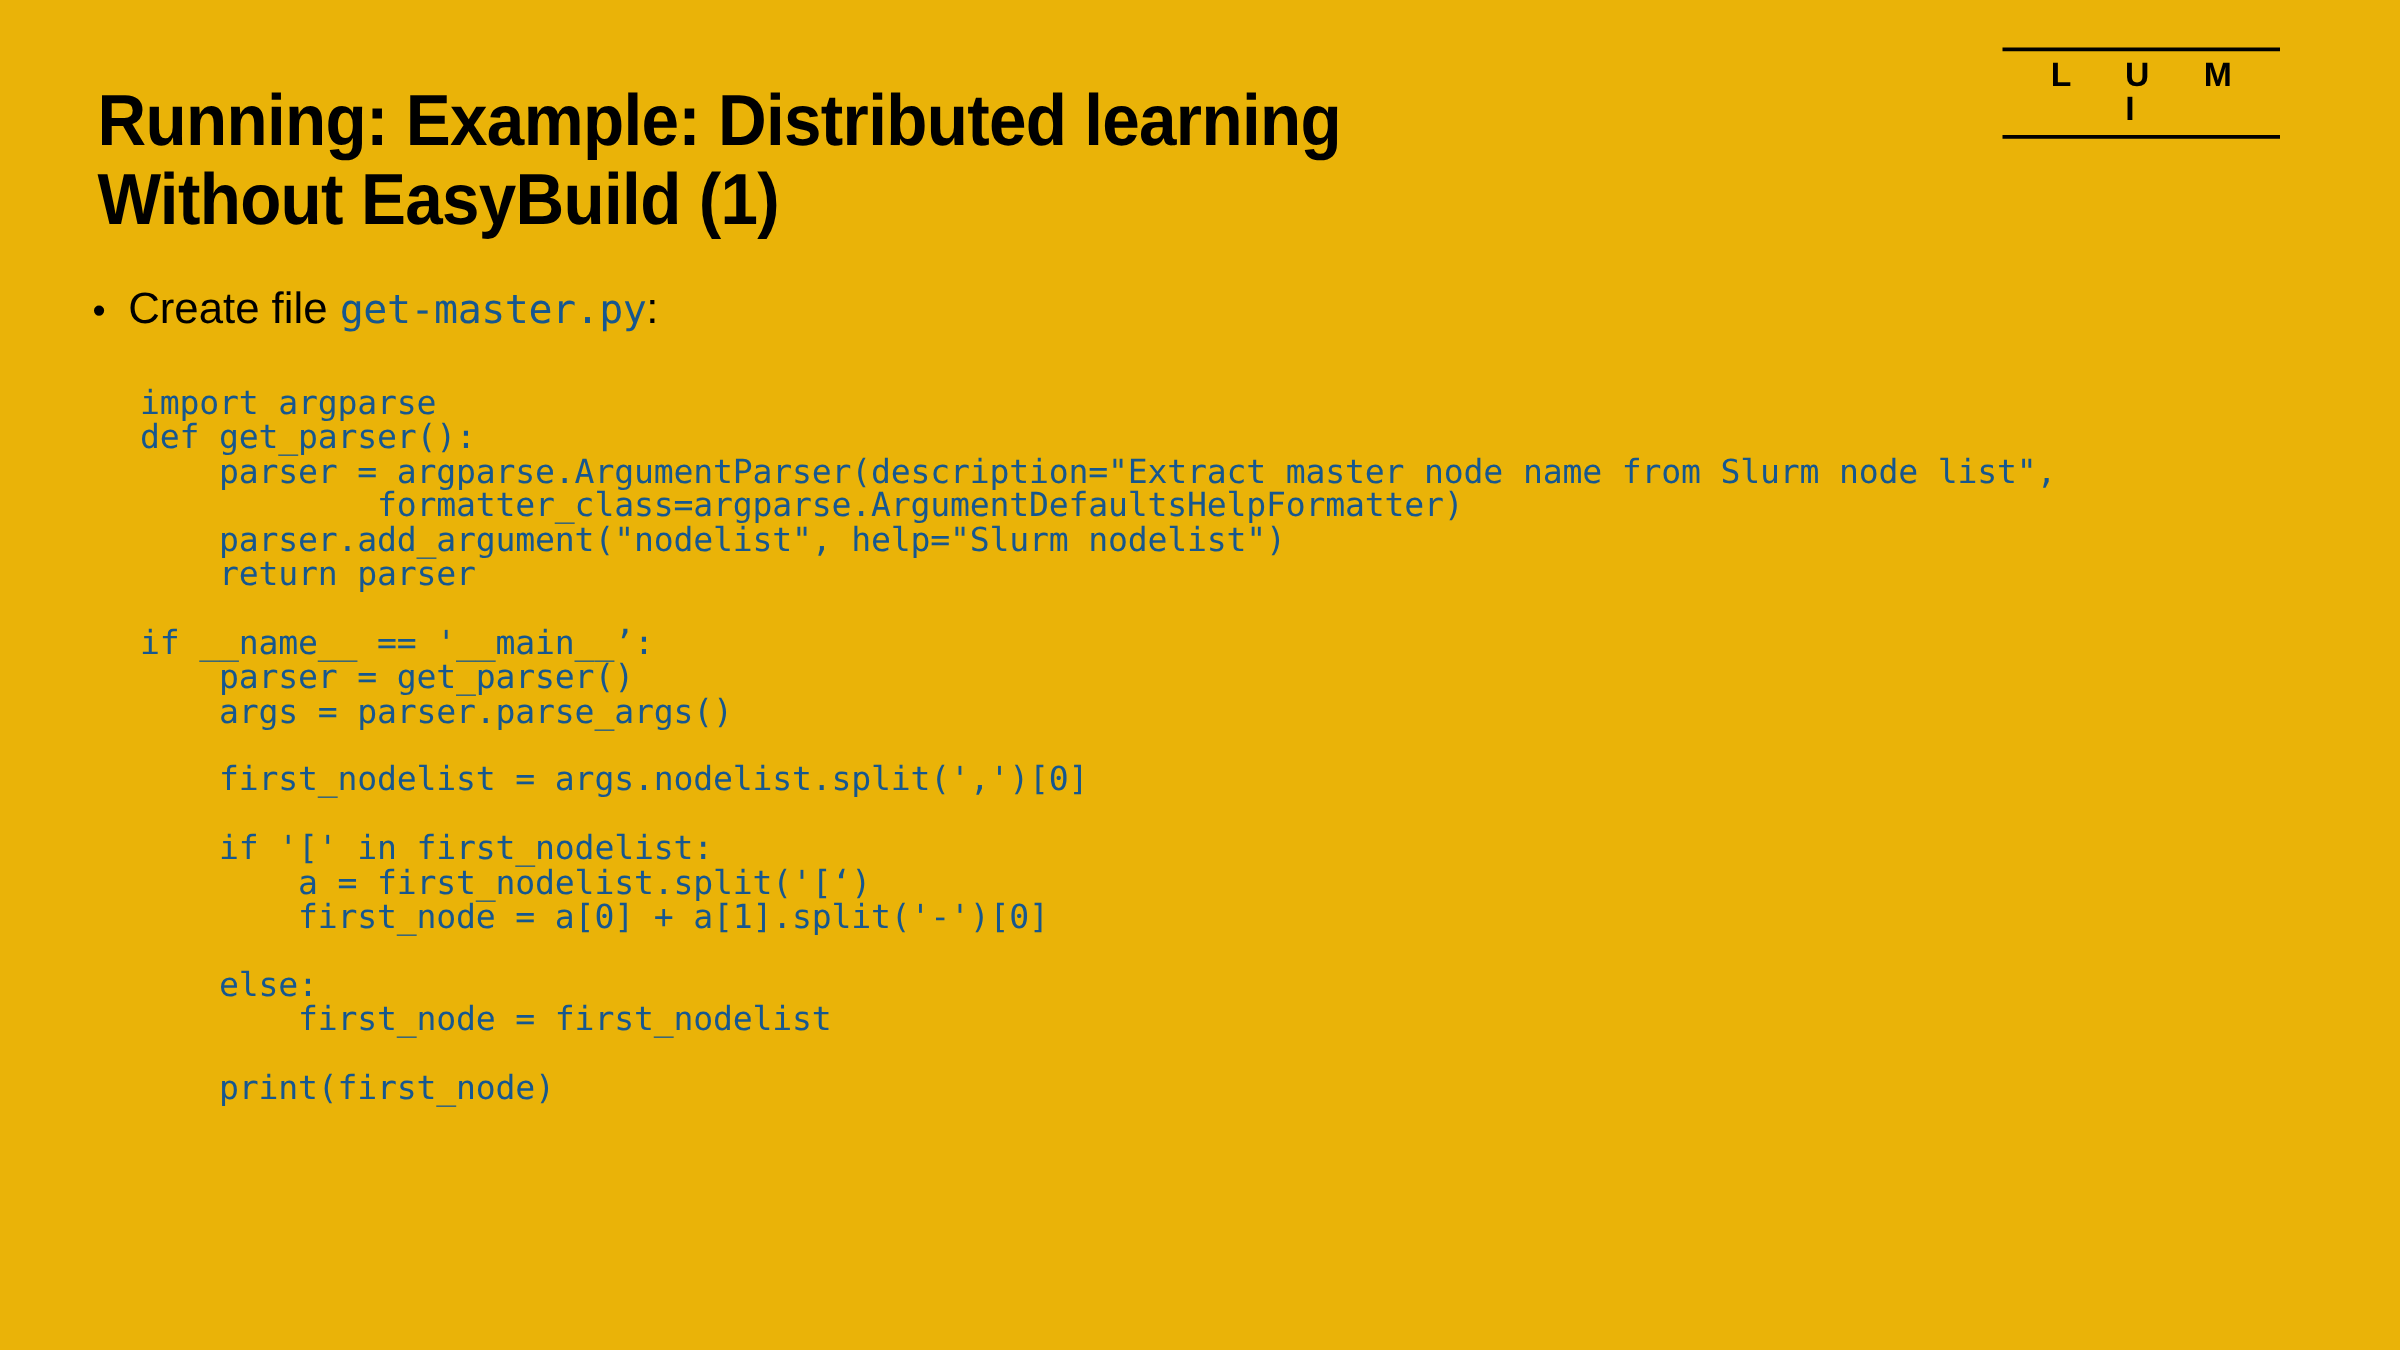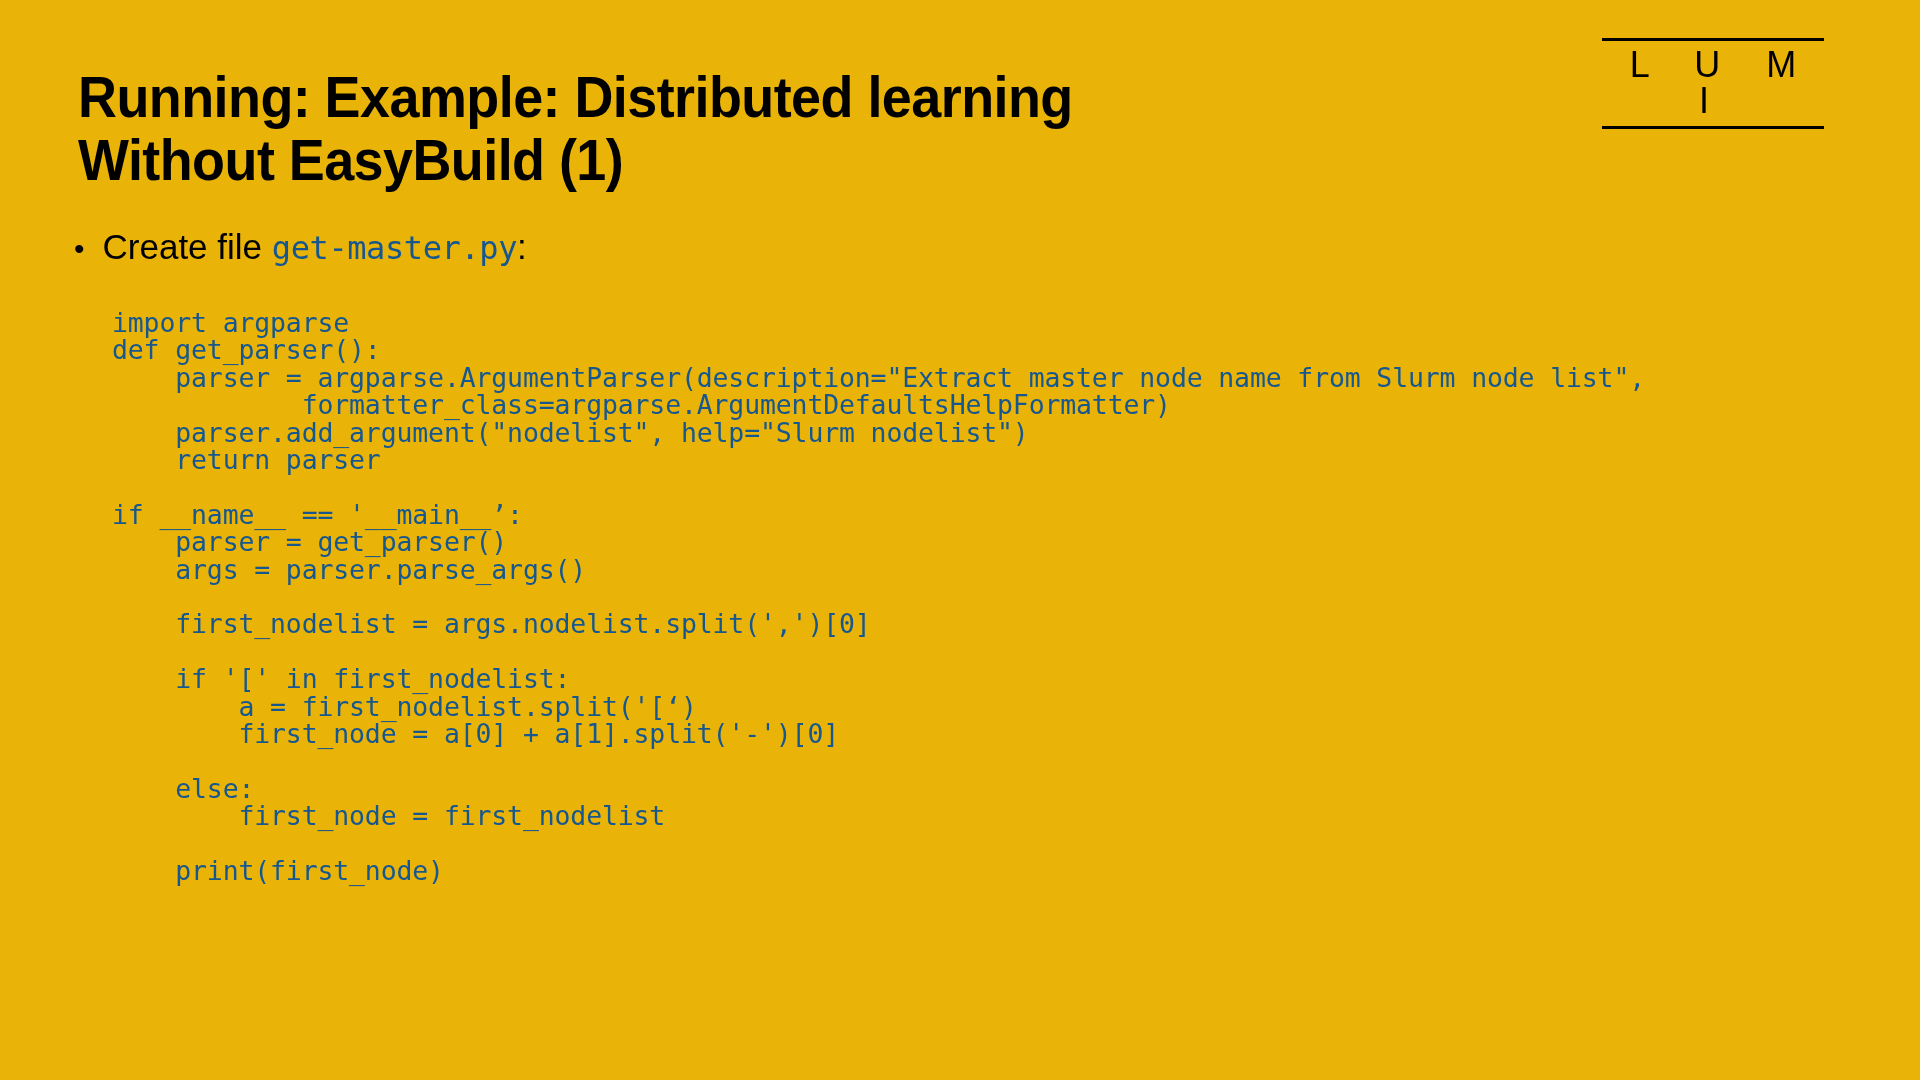--- a/index.html
+++ b/index.html
@@ -47,22 +47,22 @@
     top: 38px;
     width: 222px;
     box-sizing: border-box;
     border-top: 3px solid #000000;
     border-bottom: 3px solid #000000;
     padding: 6px 0 7px 0;
     text-align: center;
   }
   .logo-text {
     font-family: "Liberation Sans", sans-serif;
-    font-weight: normal;
-    font-size: 36px;
+    font-weight: bold;
+    font-size: 27px;
     line-height: 1;
     letter-spacing: 18px;
     text-indent: 18px;
     color: #000000;
     display: block;
   }
 
   
   .bullet-row {
     position: absolute;

